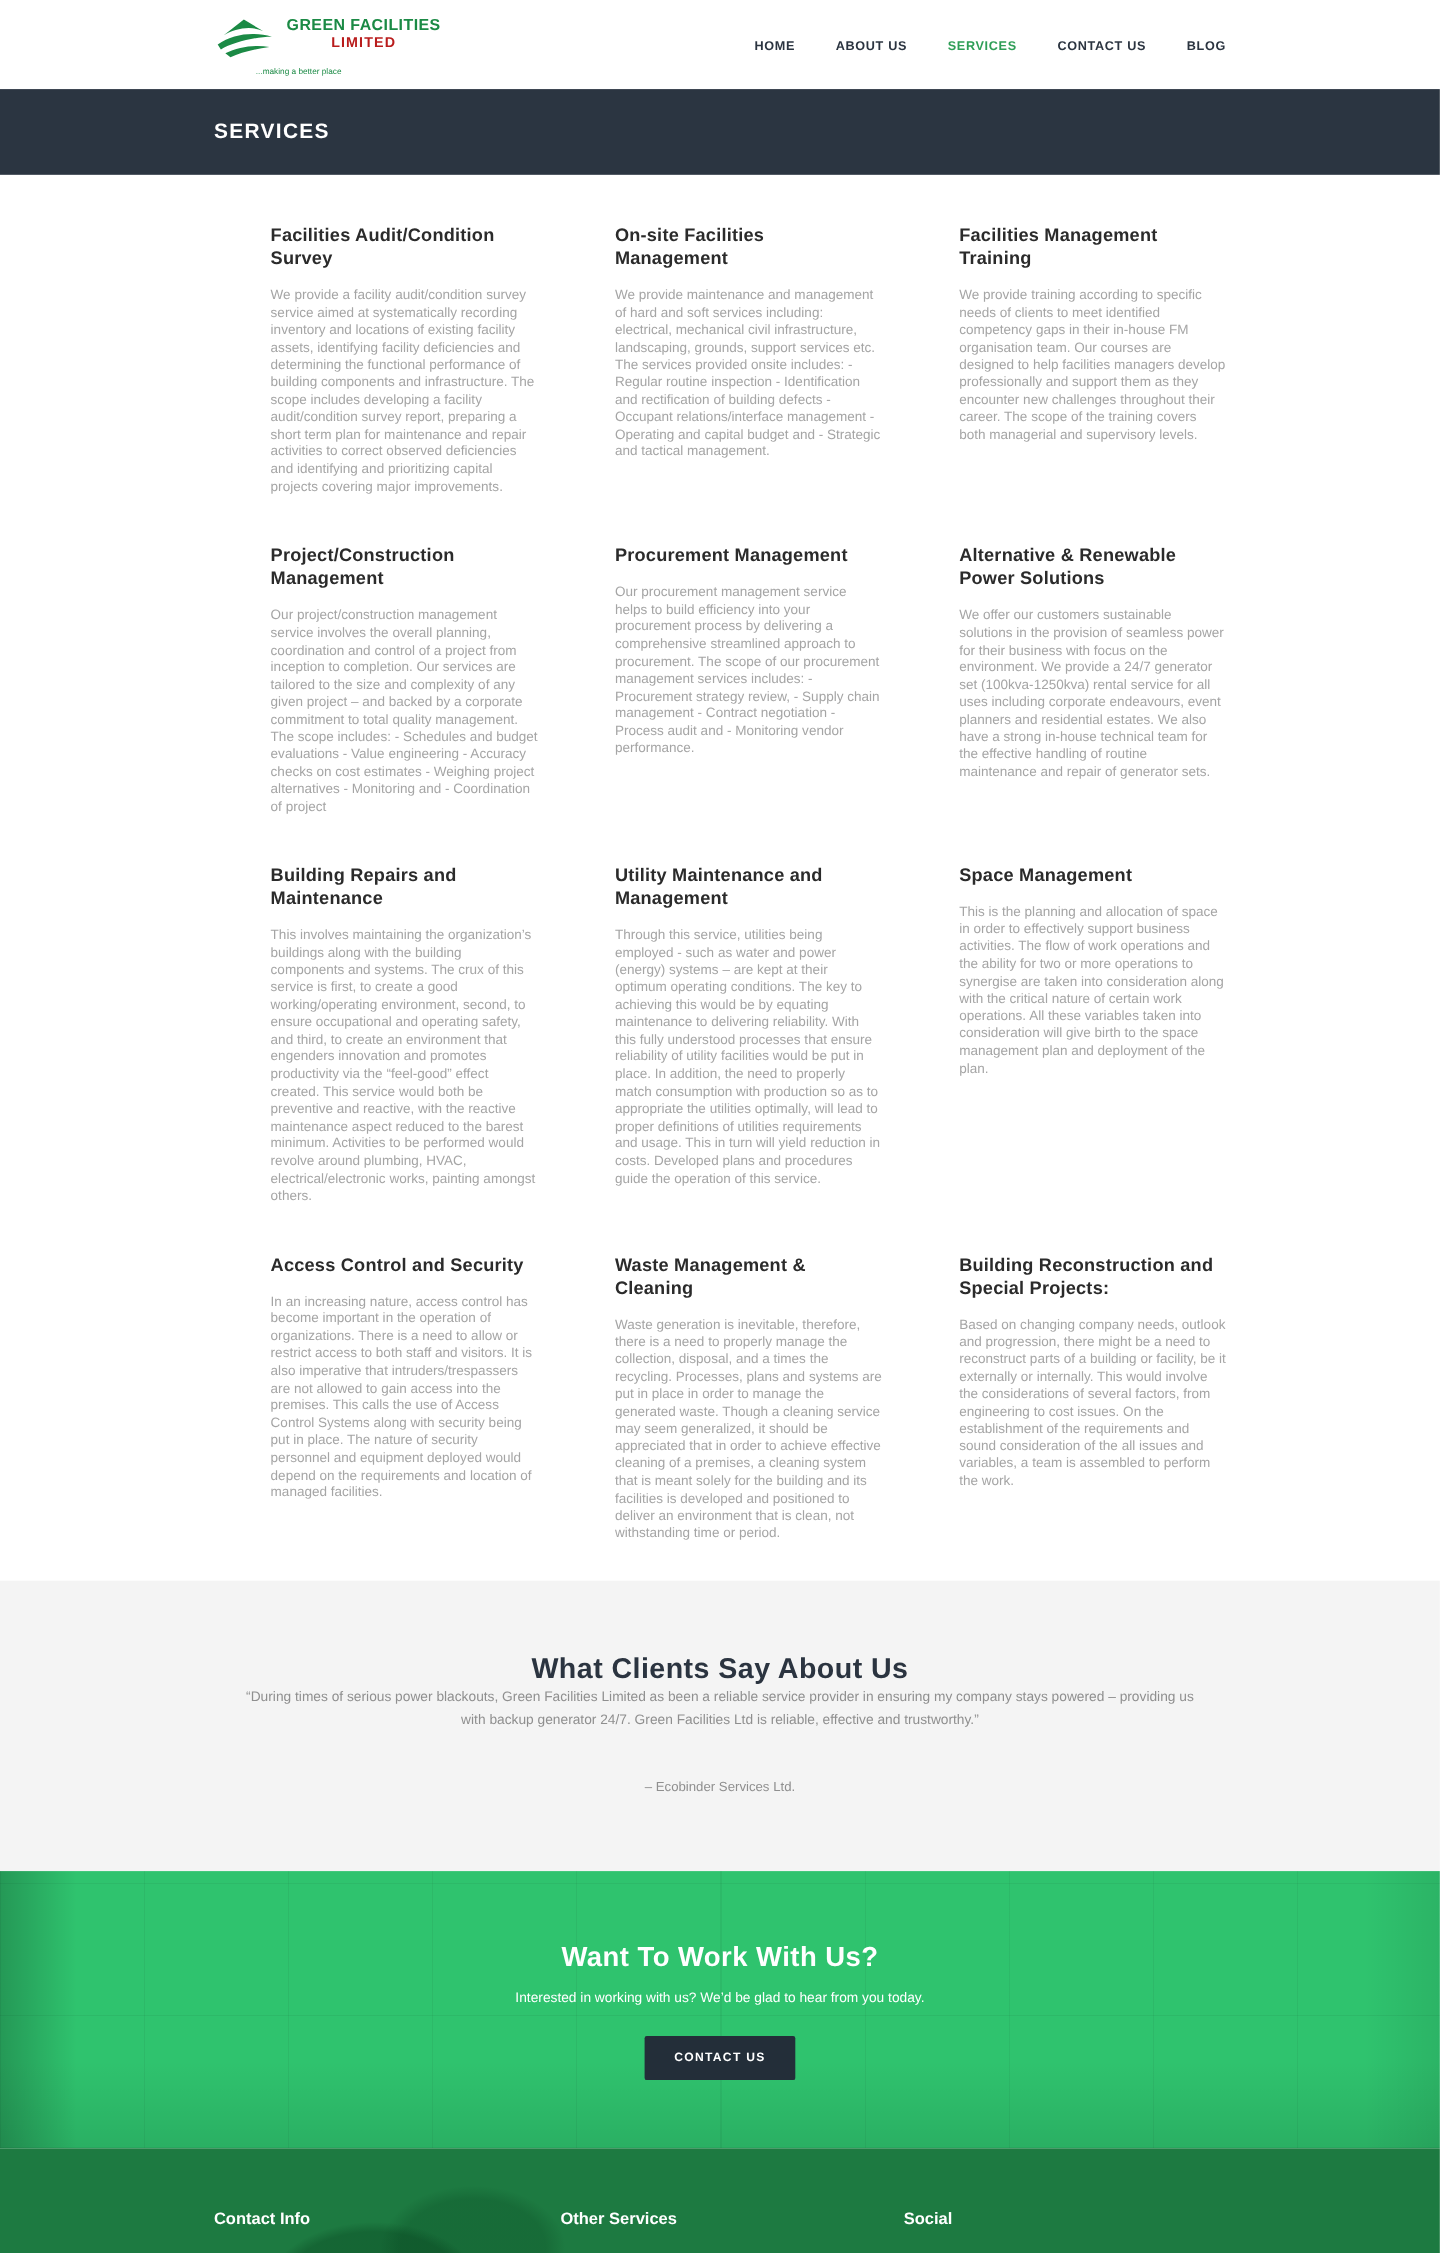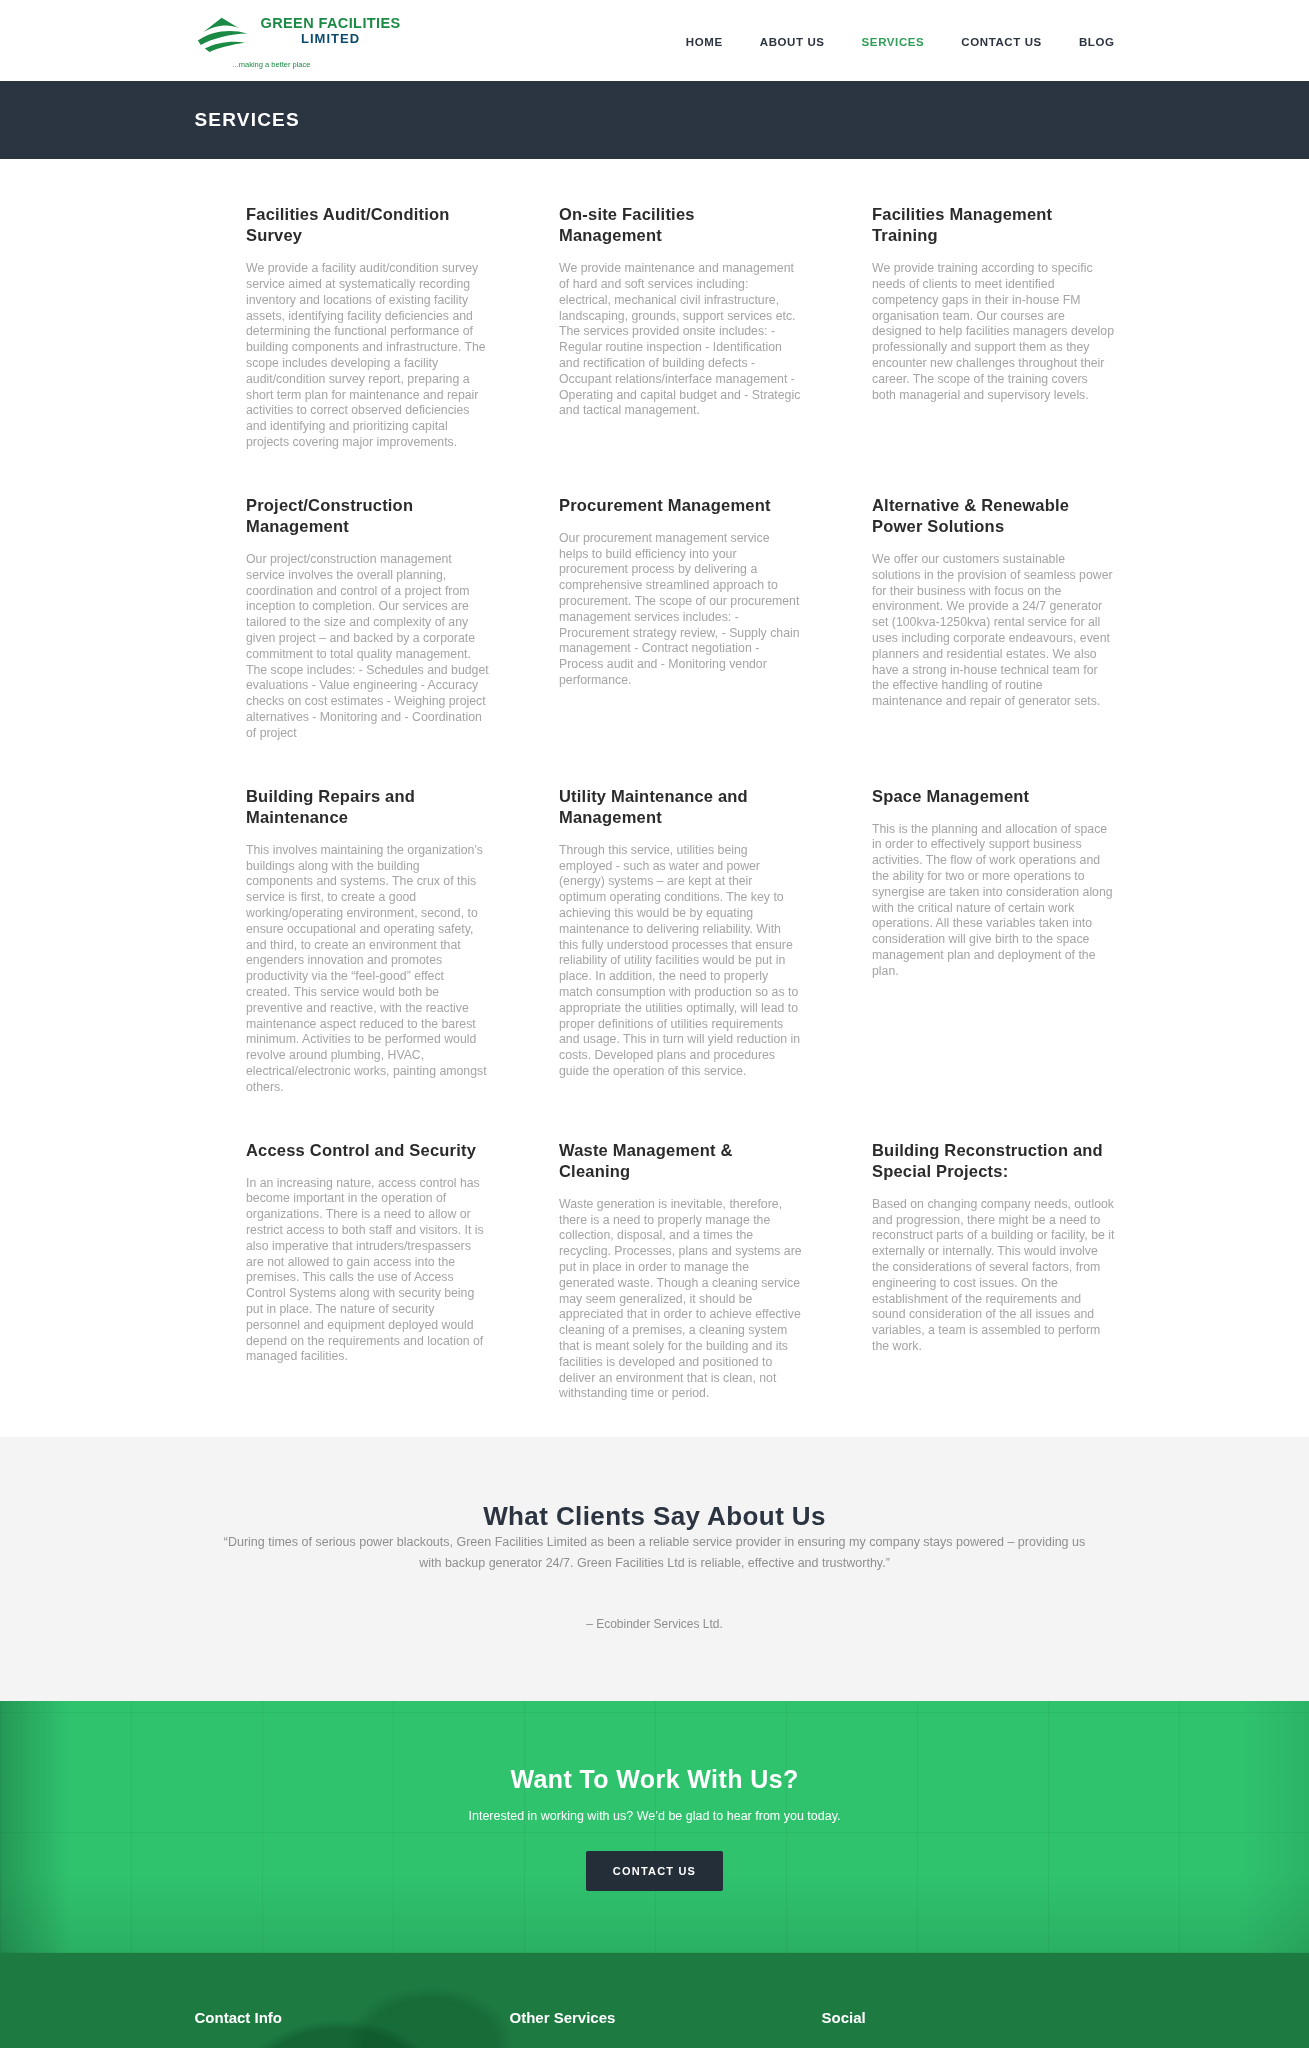--- a/index.html
+++ b/index.html
@@ -11,21 +11,21 @@
   }
   .container { width: 920px; margin: 0 auto; }
 
   
   .site-header { height: 81px; background: #ffffff; }
   .header-inner { height: 81px; display: flex; align-items: center; justify-content: space-between; }
   .logo { display: flex; align-items: flex-start; gap: 8px; text-decoration: none; cursor: pointer; }
   .logo-mark svg { width: 58px; height: 46px; display: block; }
   .logo-text { display: flex; flex-direction: column; align-items: center; line-height: 1.15; padding-top: 4px; }
   .logo-line1 { color: #1b8a45; font-weight: bold; font-size: 14.5px; letter-spacing: .4px; }
-  .logo-line2 { color: #0c4a6e; font-weight: bold; font-size: 13px; letter-spacing: 1px; }
+  .logo-line2 { color: #b91c1c; font-weight: bold; font-size: 13px; letter-spacing: 1px; }
   .logo-tagline { color: #1b8a45; font-size: 7.5px; margin-top: 14px; align-self: flex-start; margin-left: -28px; }
   .main-nav { list-style: none; display: flex; gap: 37px; }
   .main-nav a { text-decoration: none; color: #2b3440; font-size: 11.5px; font-weight: bold; letter-spacing: .6px; cursor: pointer; }
   .main-nav a.active { color: #2f9e57; }
 
   
   .page-banner { height: 78px; background: #2b3541; display: flex; align-items: center; }
   .page-banner h1 { color: #ffffff; font-size: 19px; font-weight: bold; letter-spacing: 1.2px; }
 
   

